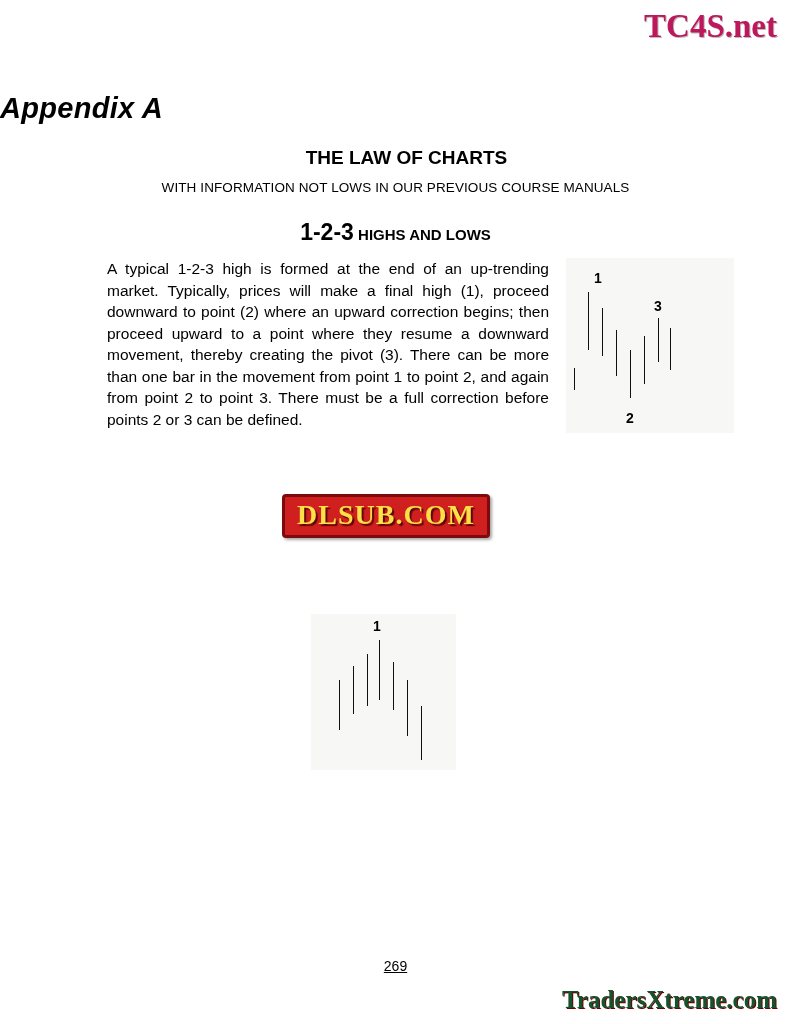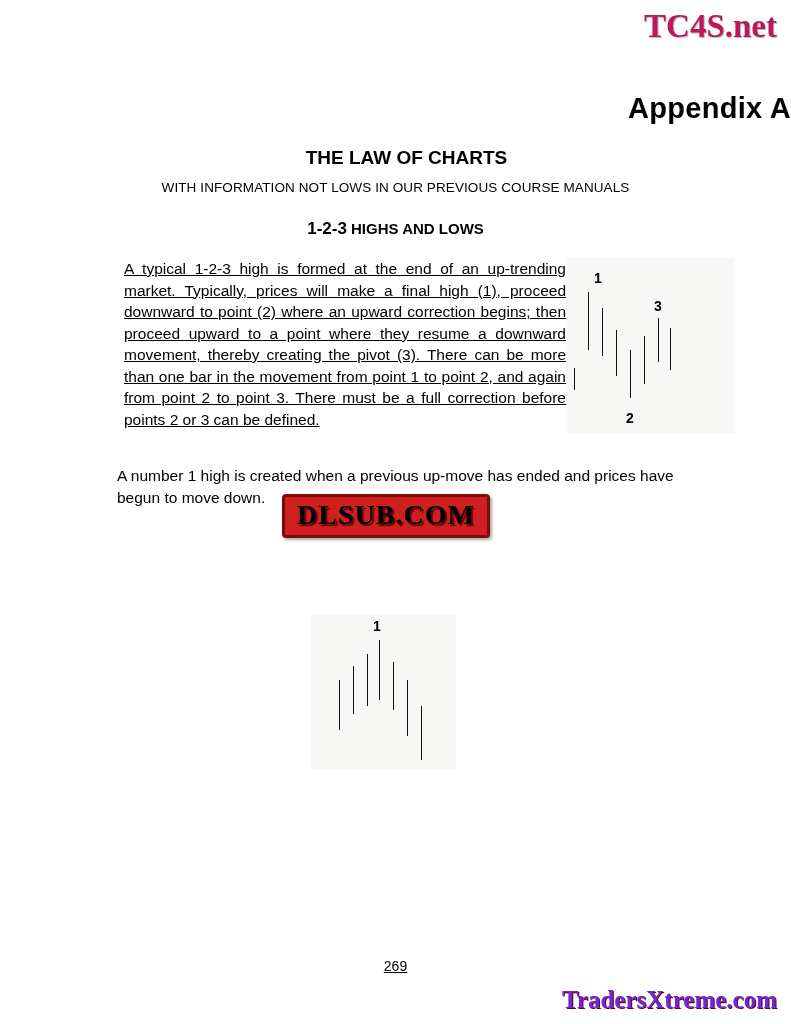--- a/index.html
+++ b/index.html
@@ -33,55 +33,56 @@
     letter-spacing: 0px;
     text-shadow: 1px 1px 0 #bbbbbb;
   }
   .wm-bottom {
     position: absolute;
     bottom: 10px;
     right: 14px;
     font-family: "Liberation Serif", serif;
     font-weight: bold;
     font-size: 25px;
-    color: #6d28d9;
+    color: #14532d;
     text-shadow: 1px 1px 0 #6b0000;
   }
   .wm-center {
     position: absolute;
     top: 494px;
     left: 236px;
     width: 300px;
     text-align: center;
   }
   .wm-center .wm-box {
     display: inline-block;
     background: #cf1f1f;
     border: 3px solid #7d0b0b;
     border-radius: 4px;
     padding: 2px 12px 4px 12px;
     font-family: "Liberation Serif", serif;
     font-weight: bold;
     font-size: 28px;
-    color: #000000;
+    color: #fde047;
     letter-spacing: 1px;
     text-shadow: 2px 2px 1px #5c0707;
     box-shadow: 2px 2px 3px rgba(0,0,0,0.35);
   }
 
   
   .title {
     position: absolute;
     top: 92px;
     left: 0;
     width: 791px;
-    text-align: right;
+    text-align: left;
     font-size: 29px;
     font-weight: bold;
     letter-spacing: 0.3px;
+    font-style: italic;
   }
   .subtitle {
     position: absolute;
     top: 147px;
     left: 0;
     width: 791px;
     text-align: center;
     font-size: 19px;
     font-weight: bold;
     padding-left: 11px;
@@ -98,36 +99,35 @@
   .sectionhead {
     position: absolute;
     top: 219px;
     left: 0;
     width: 791px;
     text-align: center;
     font-size: 15px;
     font-weight: bold;
   }
   .sectionhead .big {
-    font-size: 17px;
+    font-size: 23px;
     margin-top: 40px;
   }
 
   
   .para {
     position: absolute;
     font-size: 15.5px;
     line-height: 21.5px;
     text-align: justify;
   }
   #para1 {
     top: 258px;
-    left: 124px;
+    left: 107px;
     width: 442px;
-    text-decoration: underline;
   }
   #para2 {
     top: 465px;
     left: 117px;
     width: 558px;
     text-align: left;
   }
   #para3 {
     top: 528px;
     left: 117px;
@@ -181,21 +181,20 @@
 <div class="page">
 
   <div class="wm-top">TC4S.net</div>
 
   <div class="title">Appendix A</div>
   <div class="subtitle">THE LAW OF CHARTS</div>
   <div class="subnote">WITH INFORMATION NOT LOWS IN OUR PREVIOUS COURSE MANUALS</div>
   <div class="sectionhead"><span class="big">1-2-3</span><span> HIGHS AND LOWS</span></div>
 
   <div class="para" id="para1">A typical 1-2-3 high is formed at the end of an up-trending market.   Typically, prices will make a final high (1), proceed downward to point (2) where an upward correction begins; then proceed upward  to a point where they resume a downward movement, thereby creating the pivot (3).  There can be more than one bar in the movement from point 1 to point 2, and again from point 2 to point 3.  There must be a full correction before points 2 or 3 can be defined.</div>
-  <div class="para" id="para2">A number 1 high is created when a previous up-move has ended and prices have begun to move down.</div>
 
   <div class="figure" id="fig1">
       <div class="bar" style="left: 8px; top: 110px; height: 22px;"></div>
       <div class="bar" style="left: 22px; top: 34px; height: 58px;"></div>
       <div class="bar" style="left: 36px; top: 50px; height: 48px;"></div>
       <div class="bar" style="left: 50px; top: 72px; height: 46px;"></div>
       <div class="bar" style="left: 64px; top: 92px; height: 48px;"></div>
       <div class="bar" style="left: 78px; top: 78px; height: 48px;"></div>
       <div class="bar" style="left: 92px; top: 60px; height: 44px;"></div>
       <div class="bar" style="left: 104px; top: 70px; height: 42px;"></div>

